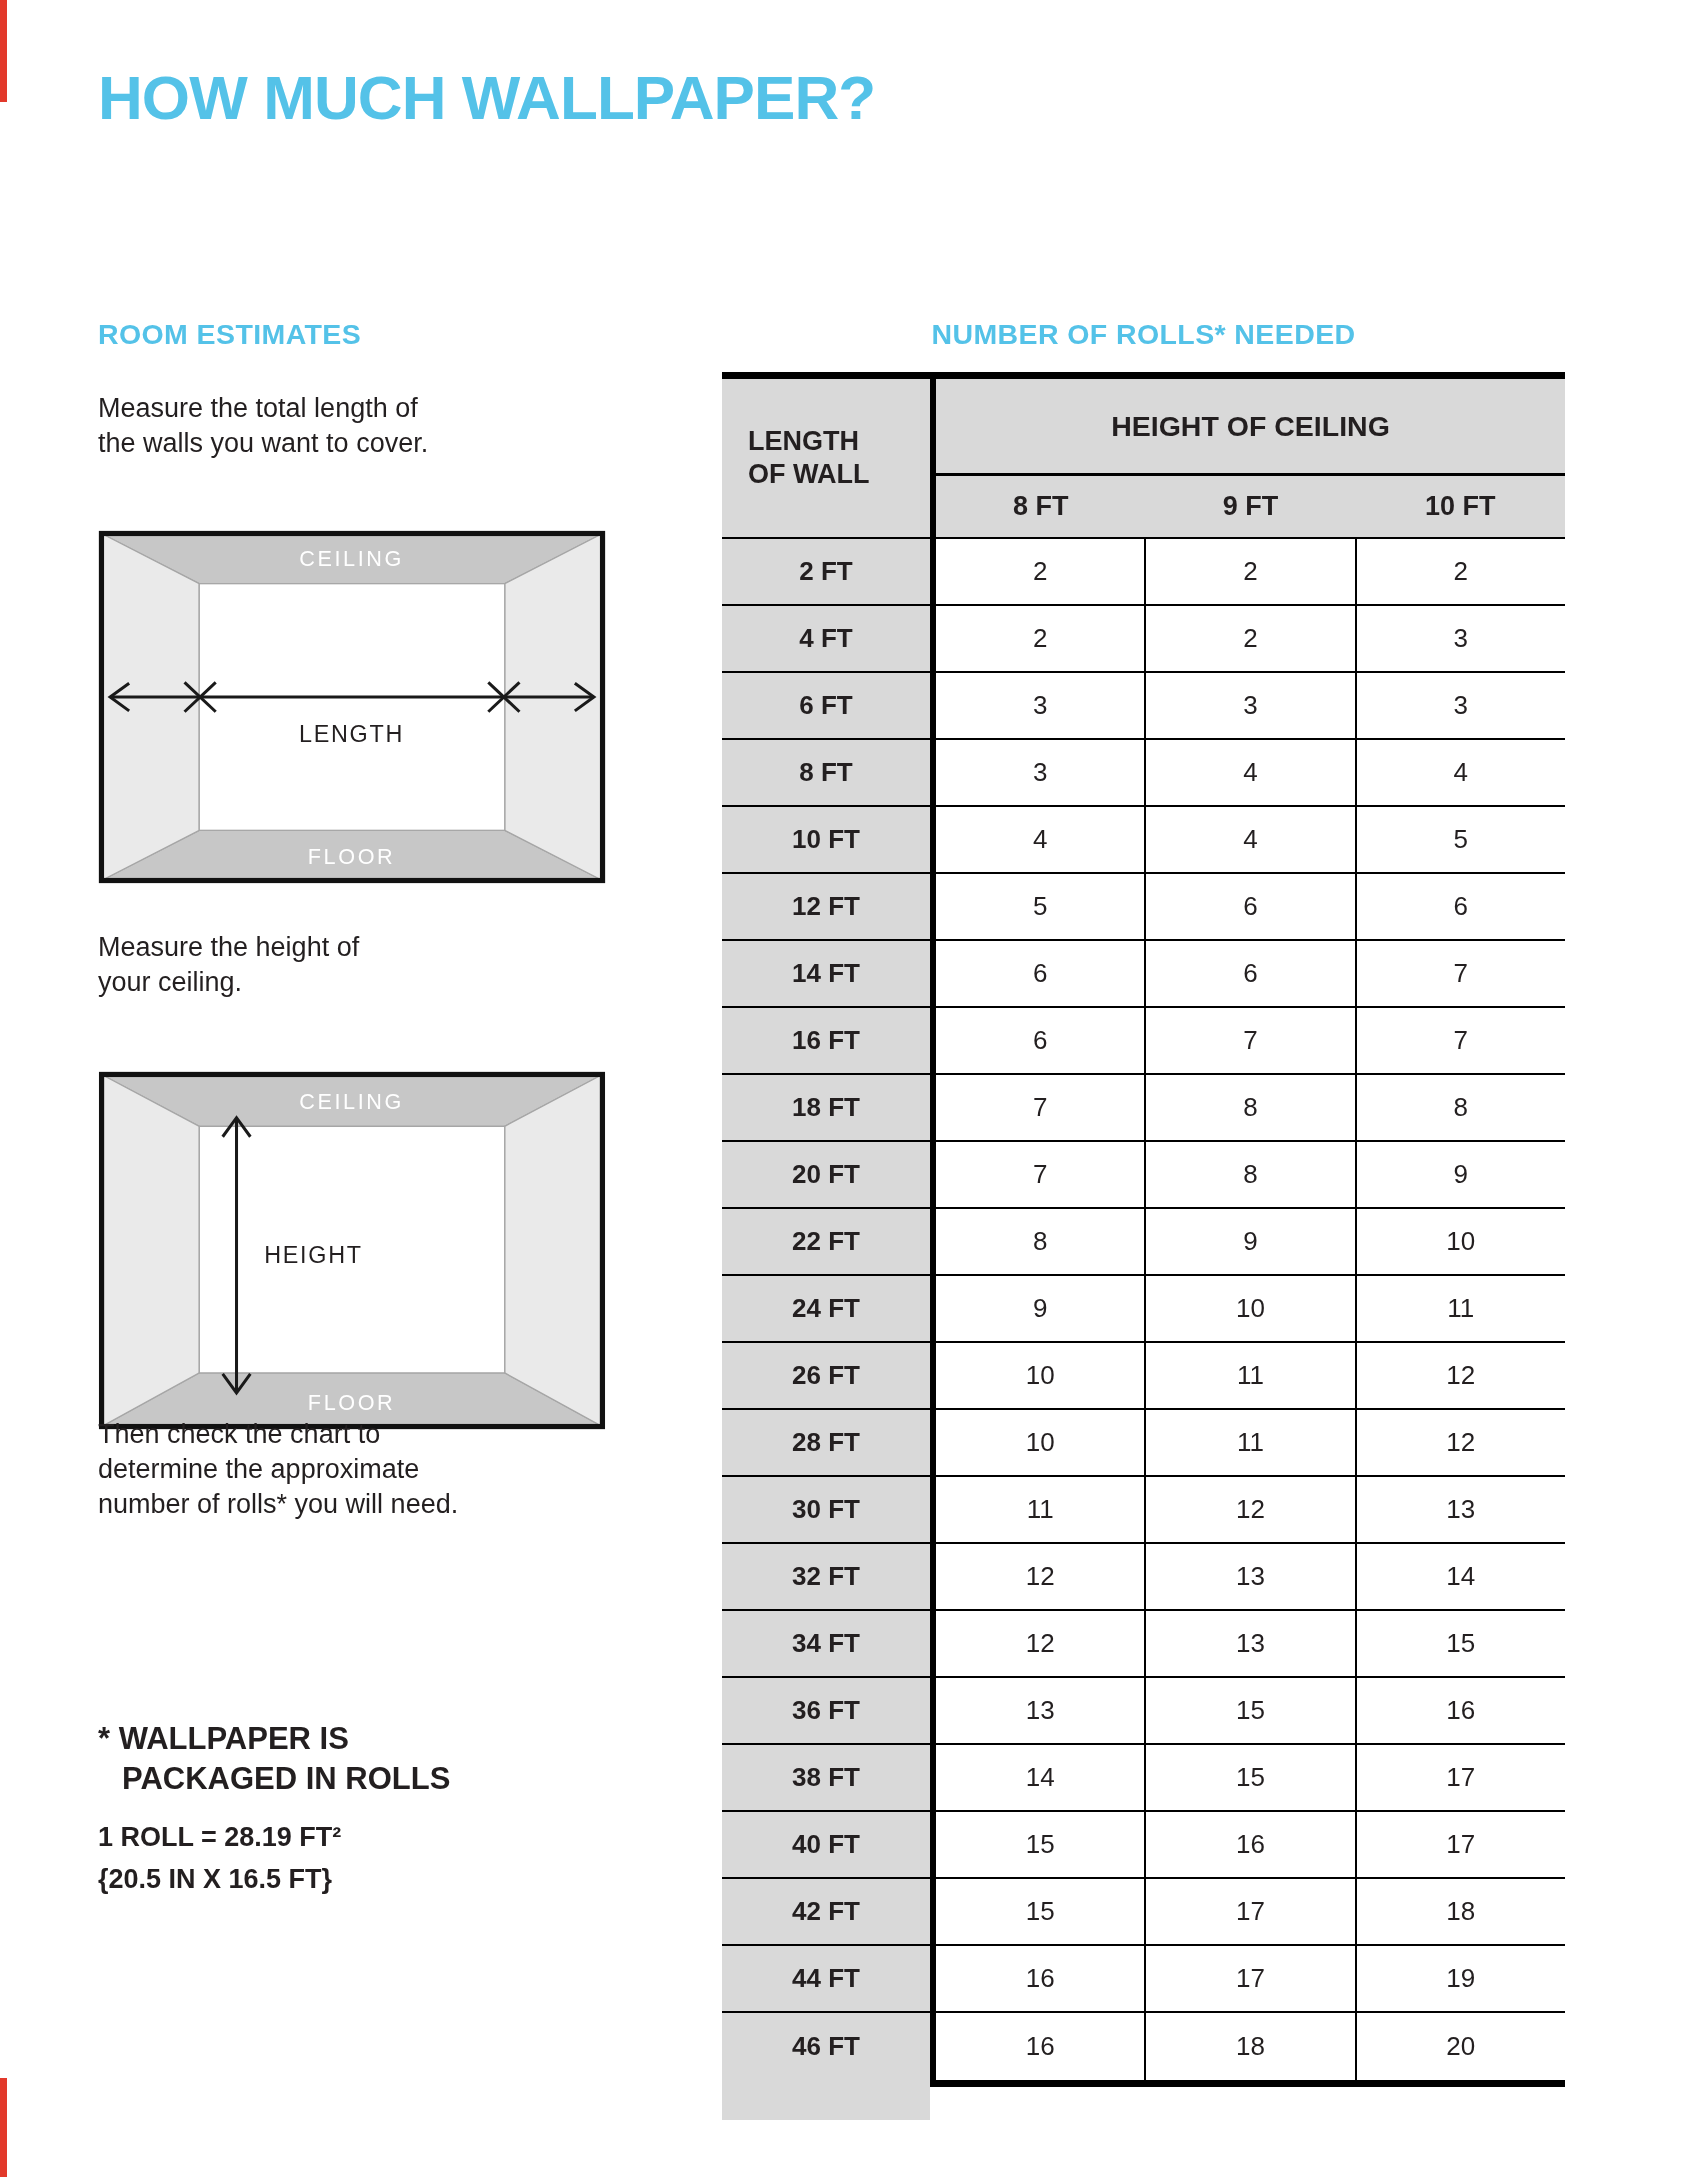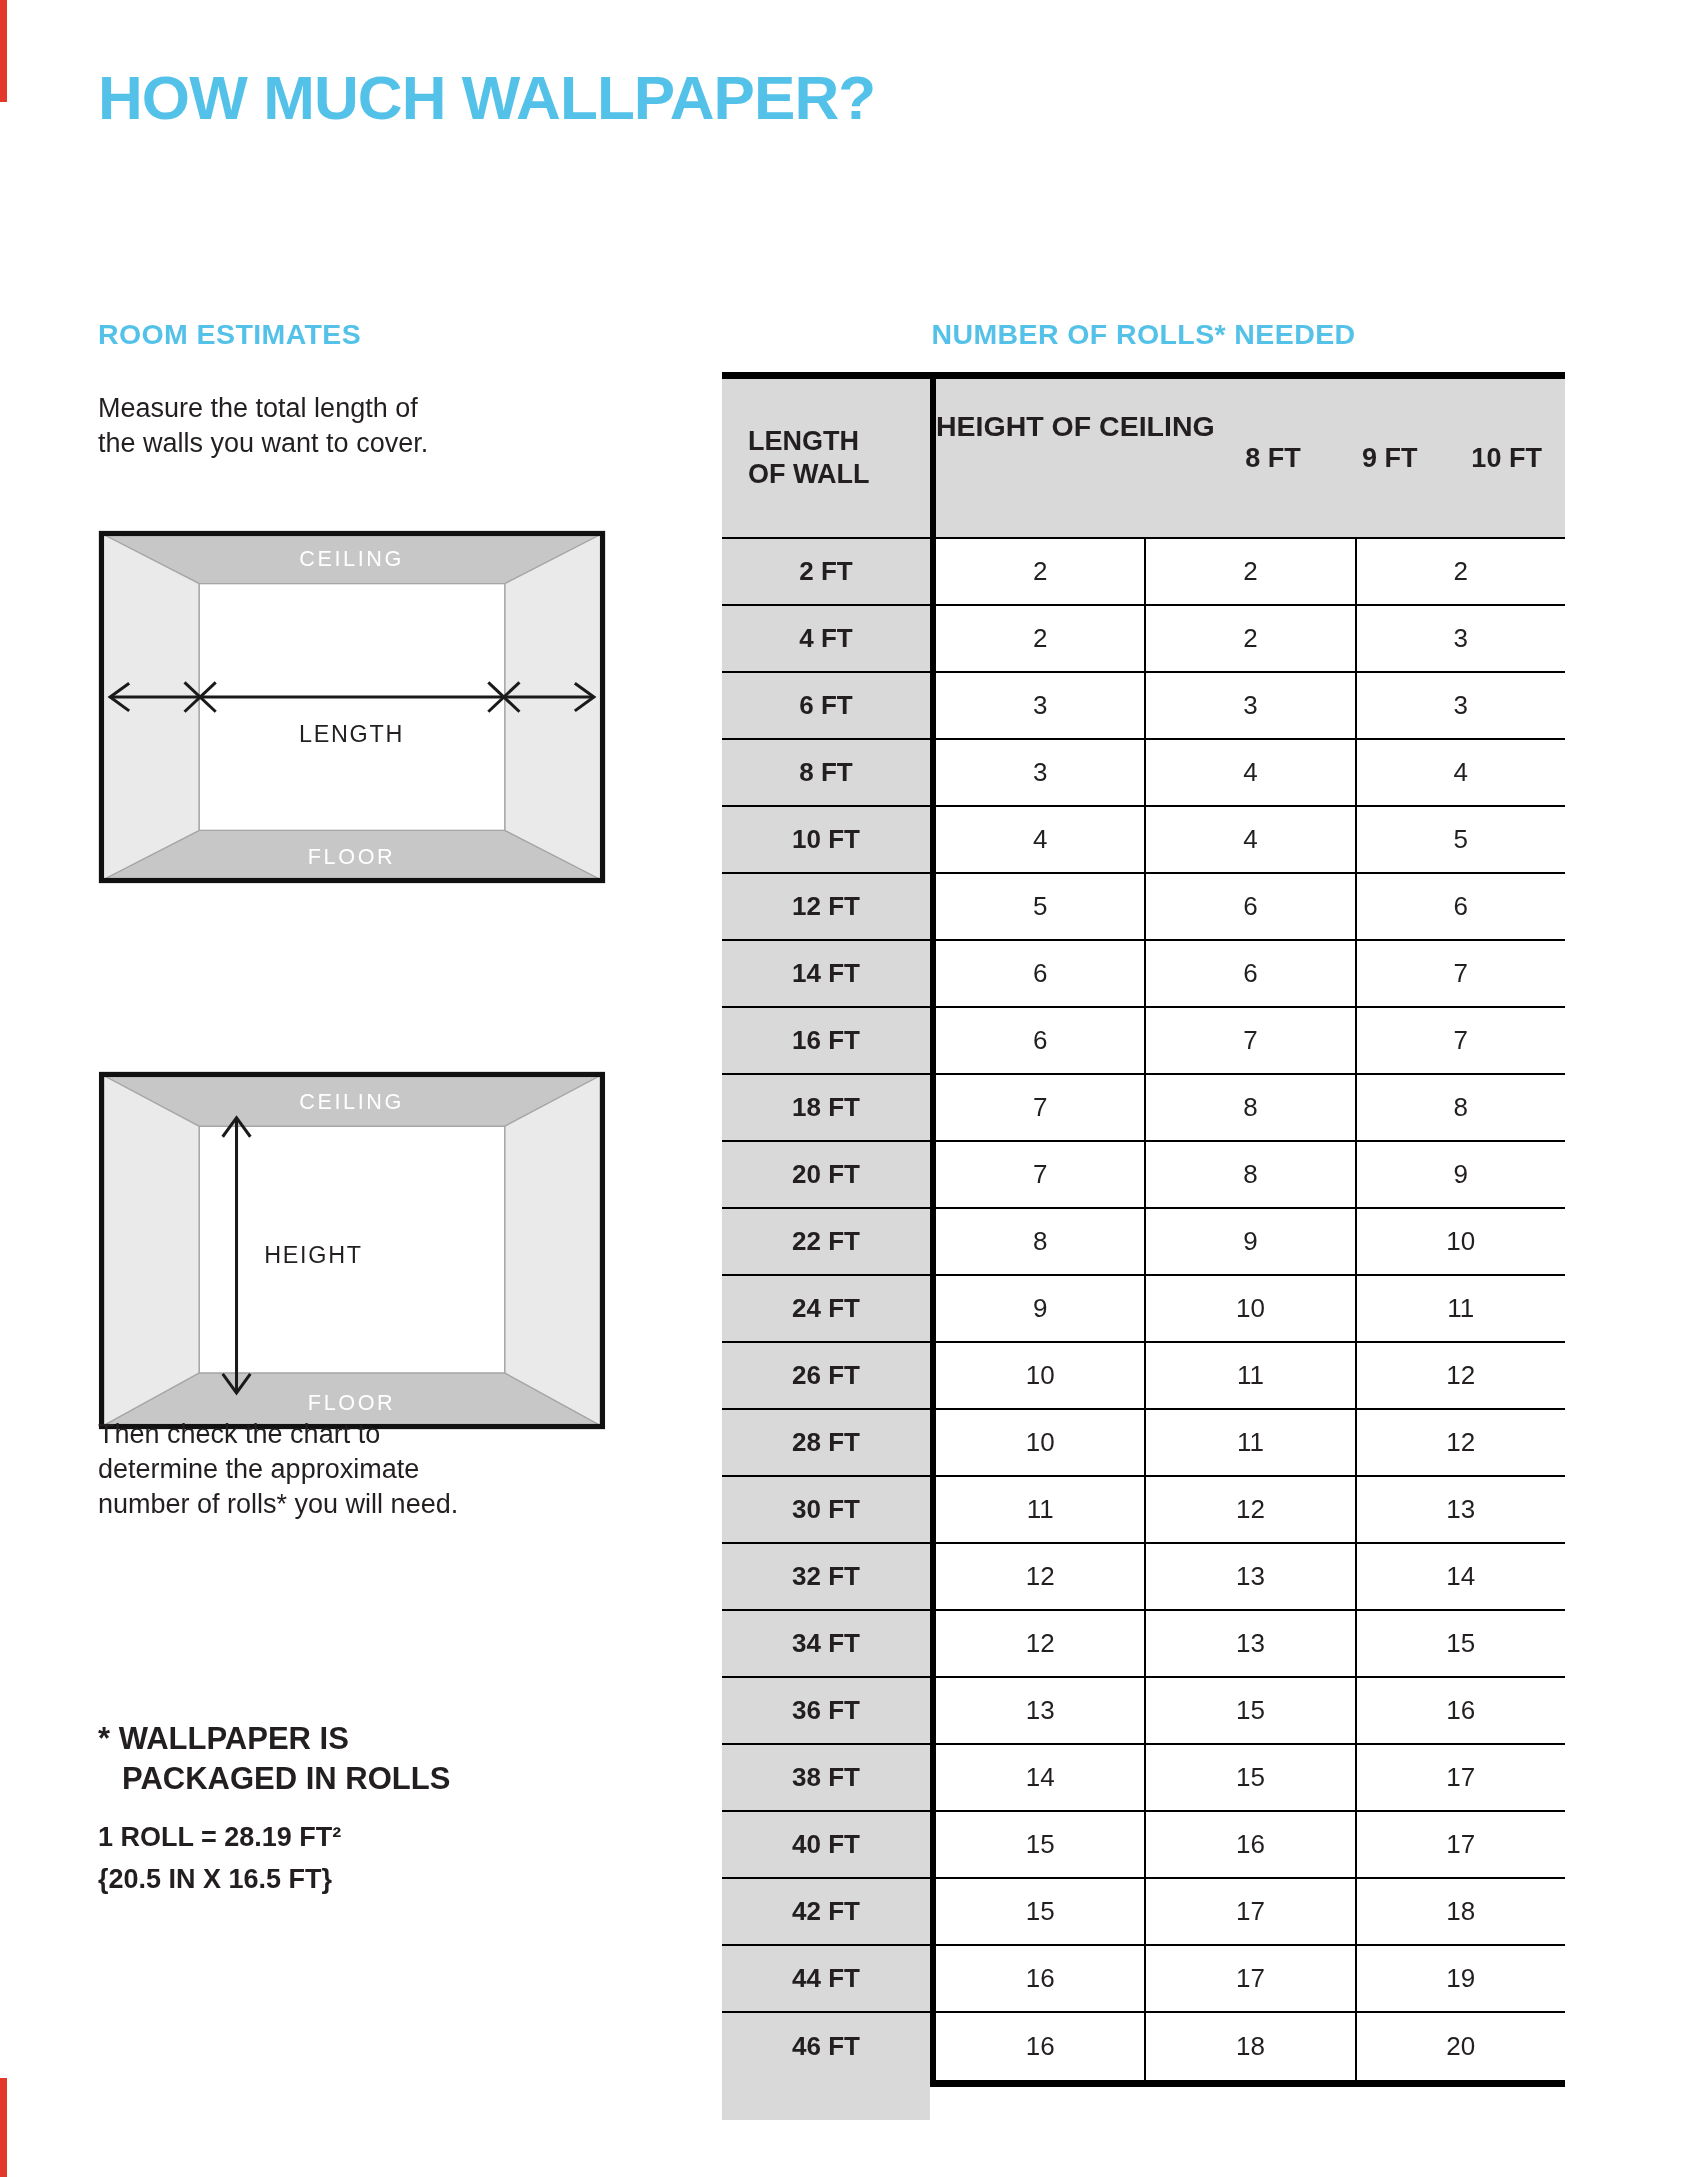--- a/index.html
+++ b/index.html
@@ -41,21 +41,21 @@
   .diagram-label{fill:var(--ink);font-size:27px;letter-spacing:2px;font-family:"Liberation Sans","DejaVu Sans",sans-serif;}
 
   .footnote{position:absolute;left:98px;top:1719px;font-size:31px;font-weight:bold;line-height:40px;}
   .footnote .indent{display:inline-block;padding-left:24px;}
   .rollinfo{position:absolute;left:98px;top:1816px;font-size:27px;font-weight:bold;line-height:42px;}
 
   
   .nt-table{position:absolute;left:722px;top:372px;width:843px;border-top:7px solid #000;}
   .nt-header{display:flex;height:160px;background:var(--table-gray);border-bottom:2.6px solid #000;}
   .hdr-len{width:208px;display:flex;align-items:center;padding-left:26px;font-weight:bold;font-size:27px;line-height:33px;white-space:pre-line;}
-  .hdr-grp{flex:1;border-left:6px solid #000;display:flex;flex-direction:row;}
+  .hdr-grp{flex:1;border-left:6px solid #000;display:flex;flex-direction:column;}
   .hdr-group{height:94px;display:flex;align-items:center;justify-content:center;font-weight:bold;font-size:28.5px;}
   .hdr-line{height:2.6px;background:#000;}
   .hdr-subcols{flex:1;display:flex;}
   .hdr-subcol{flex:1;display:flex;align-items:center;justify-content:center;font-weight:bold;font-size:27px;}
 
   .nt-row{display:flex;height:67px;border-bottom:2.6px solid #000;text-align:center;}
   .nt-row .len{width:208px;background:var(--table-gray);font-weight:bold;font-size:26px;display:flex;align-items:center;justify-content:center;}
   .nt-row .grp{flex:1;border-left:6px solid #000;display:flex;background:#fff;}
   .nt-row .val{flex:1;display:flex;align-items:center;justify-content:center;font-size:26px;}
   .nt-row .val + .val{border-left:2.6px solid #000;}
@@ -93,20 +93,22 @@
       <line x1="100" y1="176" x2="136" y2="210"></line>
       <line x1="100" y1="210" x2="136" y2="176"></line>
       <line x1="451" y1="176" x2="487" y2="210"></line>
       <line x1="451" y1="210" x2="487" y2="176"></line>
     </g>
     <text class="wall-label" x="293" y="42" text-anchor="middle">CEILING</text>
     <text class="wall-label" x="293" y="386" text-anchor="middle">FLOOR</text>
     <text class="diagram-label" x="293" y="245" text-anchor="middle">LENGTH</text>
   </svg>
 
+  <p class="step" id="step2">Measure the height of
+your ceiling.</p>
 
   <svg class="diagram" id="diagram2" viewBox="0 0 587 415">
     <polygon class="wall-dark" points="4,4 583,4 470,64 117,64"></polygon>
     <polygon class="wall-dark" points="117,349 470,349 583,411 4,411"></polygon>
     <polygon class="wall-light" points="4,4 117,64 117,349 4,411"></polygon>
     <polygon class="wall-light" points="583,4 583,411 470,349 470,64"></polygon>
     <rect class="backwall" x="117" y="64" width="353" height="285"></rect>
     <rect class="outer" x="4" y="4" width="579" height="407"></rect>
     <g class="ink-line">
       <line x1="160" y1="54" x2="160" y2="372"></line>

